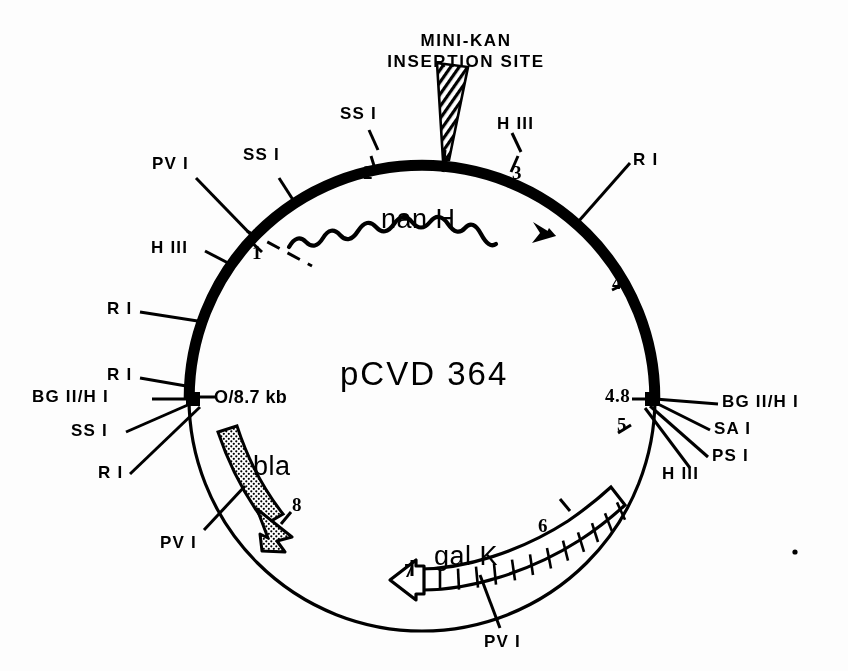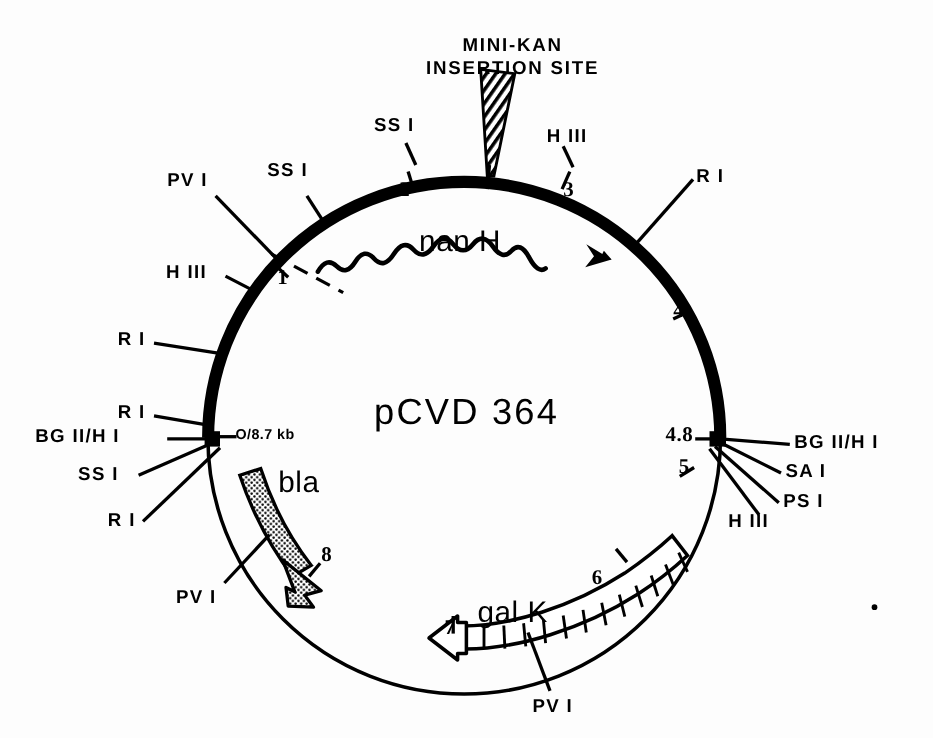--- a/index.html
+++ b/index.html
@@ -18,21 +18,21 @@
     font-weight:bold;
     color:#000;
     white-space:nowrap;
     letter-spacing:0.5px;
     line-height:1.05;
   }
   .enz{font-size:17px;letter-spacing:1.2px;}
   .coord{font-size:19px;font-weight:bold;font-family:"Liberation Serif","DejaVu Serif",serif;}
   .gene{font-size:27px;font-weight:normal;letter-spacing:0.5px;}
   .plasmid-name{font-size:33px;font-weight:normal;letter-spacing:2px;}
-  .kb{font-size:13px;font-weight:bold;letter-spacing:0.4px;}
+  .kb{font-size:18px;font-weight:bold;letter-spacing:0.4px;}
   .title{font-size:17px;font-weight:bold;letter-spacing:1.6px;text-align:center;line-height:1.25;}
 </style>
 </head>
 <body>
 
 <div id="figure">
 
   <svg viewBox="0 0 848 671" xmlns="http://www.w3.org/2000/svg">
     <defs>
 
@@ -155,21 +155,21 @@
   </svg>
 
   <div class="lbl title" style="left:386px;top:10px;width:160px;margin-top:20px;">
     <div>MINI-KAN</div>
     <div>INSERTION SITE</div>
   </div>
 
   <div class="lbl plasmid-name" style="left:340px;top:357px;">pCVD 364</div>
 
   <div class="lbl gene" style="left:381px;top:205px;">nan H</div>
-  <div class="lbl gene" style="left:253px;top:424px;">bla</div>
+  <div class="lbl gene" style="left:253px;top:452px;">bla</div>
   <div class="lbl gene" style="left:434px;top:542px;text-align:right;">gal K</div>
 
   <div class="lbl kb" style="left:214px;top:388px;">O/8.7 kb</div>
 
   <div class="lbl coord" style="left:252px;top:243px;">1</div>
   <div class="lbl coord" style="left:363px;top:163px;">2</div>
   <div class="lbl coord" style="left:512px;top:163px;">3</div>
   <div class="lbl coord" style="left:612px;top:273px;">4</div>
   <div class="lbl coord" style="left:605px;top:386px;text-align:right;">4.8</div>
   <div class="lbl coord" style="left:617px;top:415px;">5</div>

